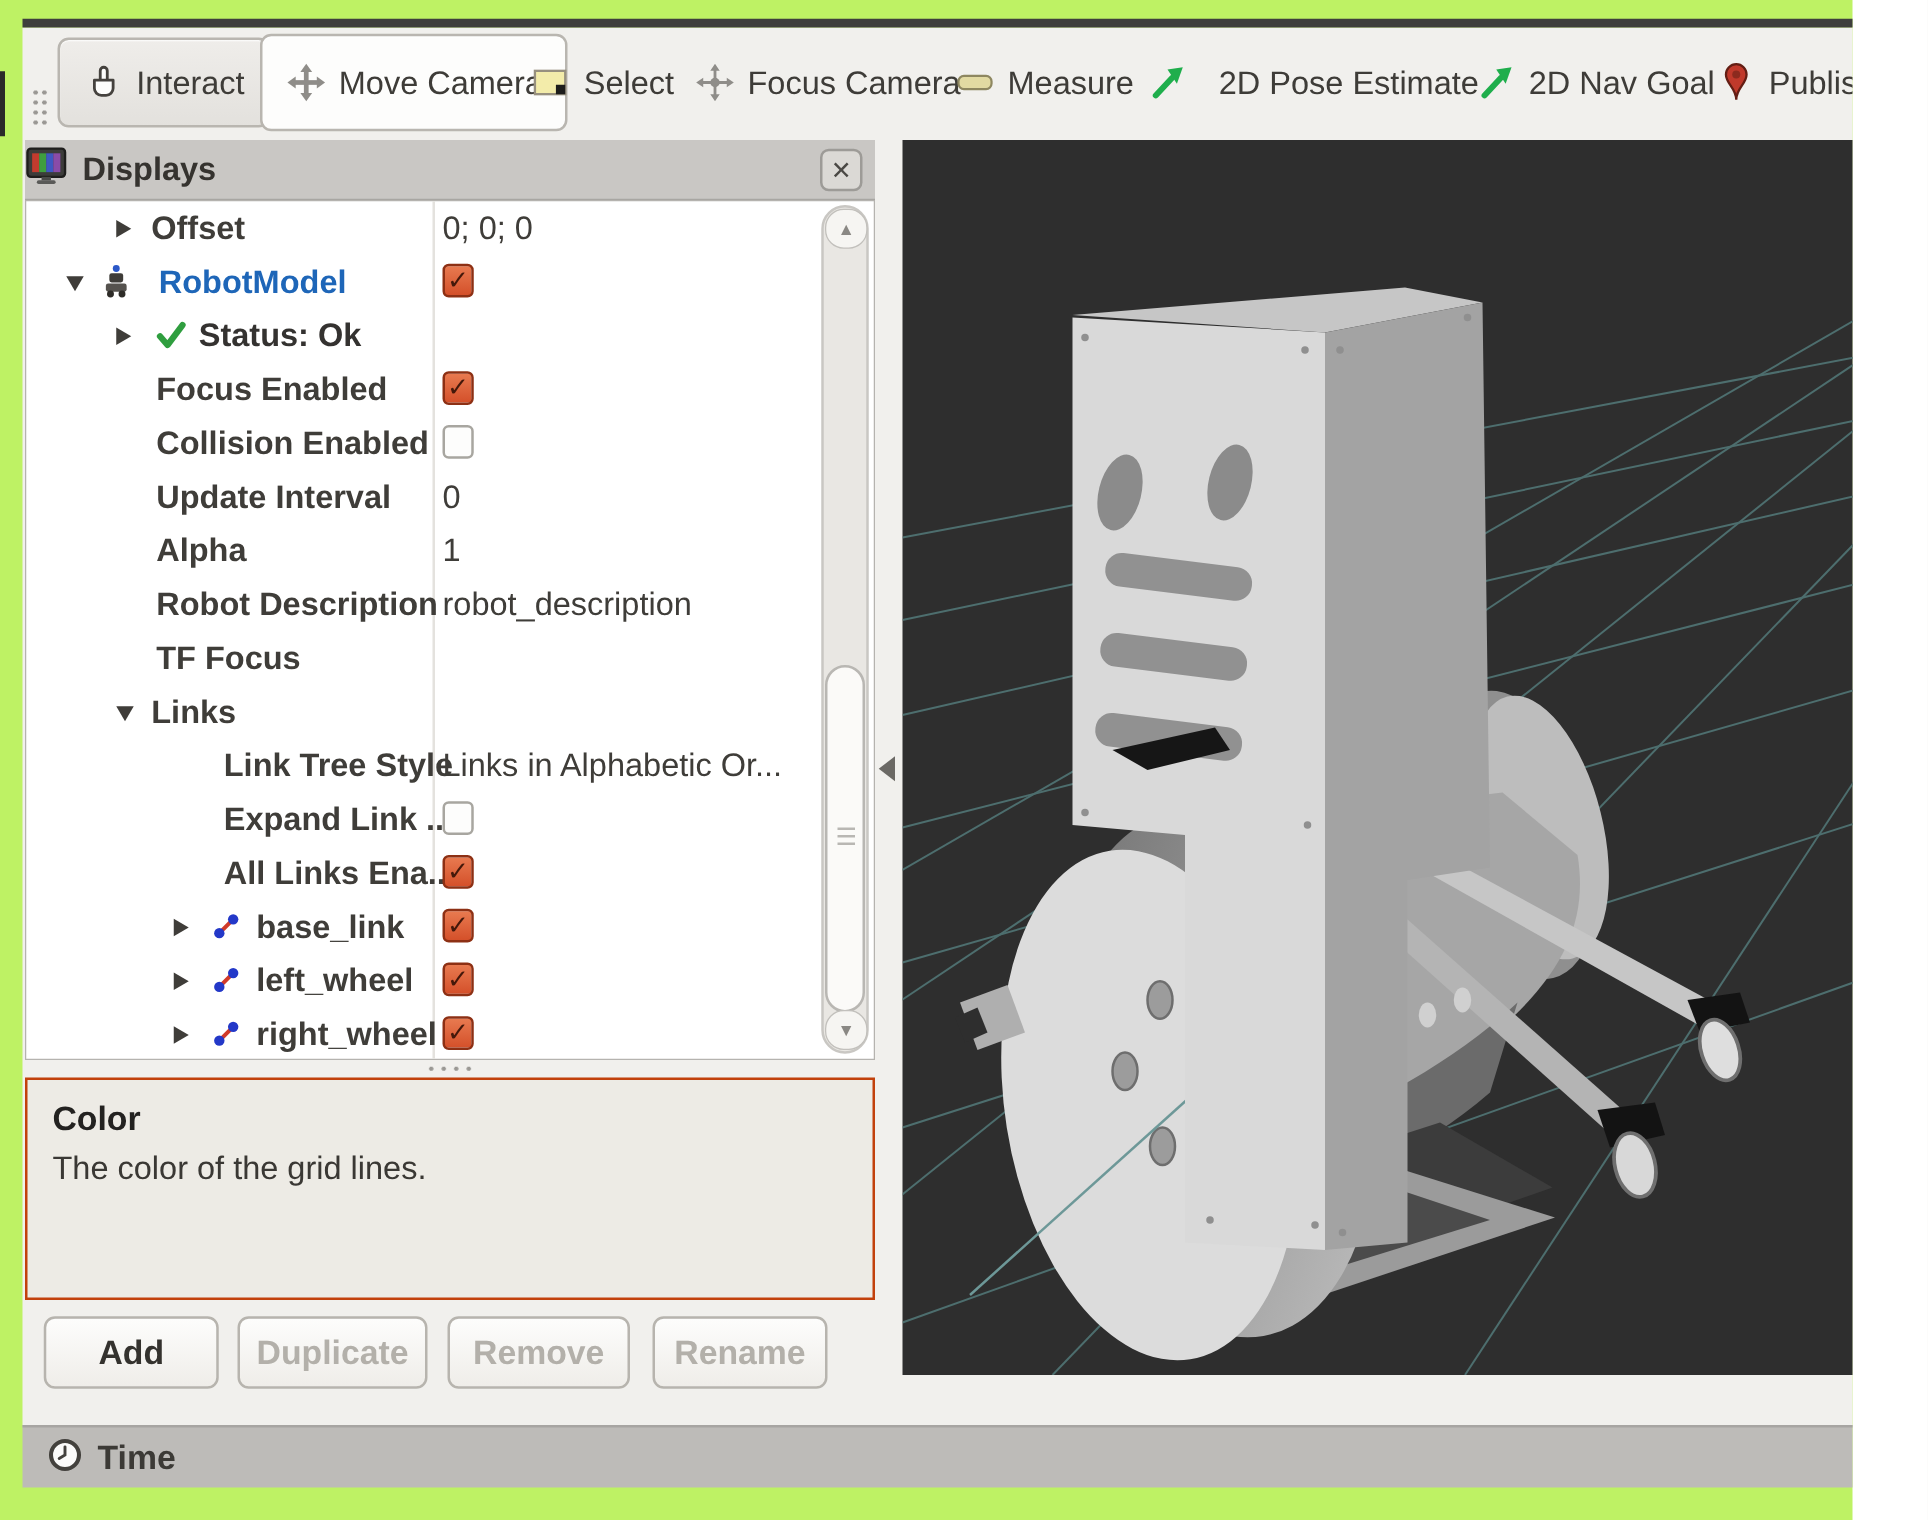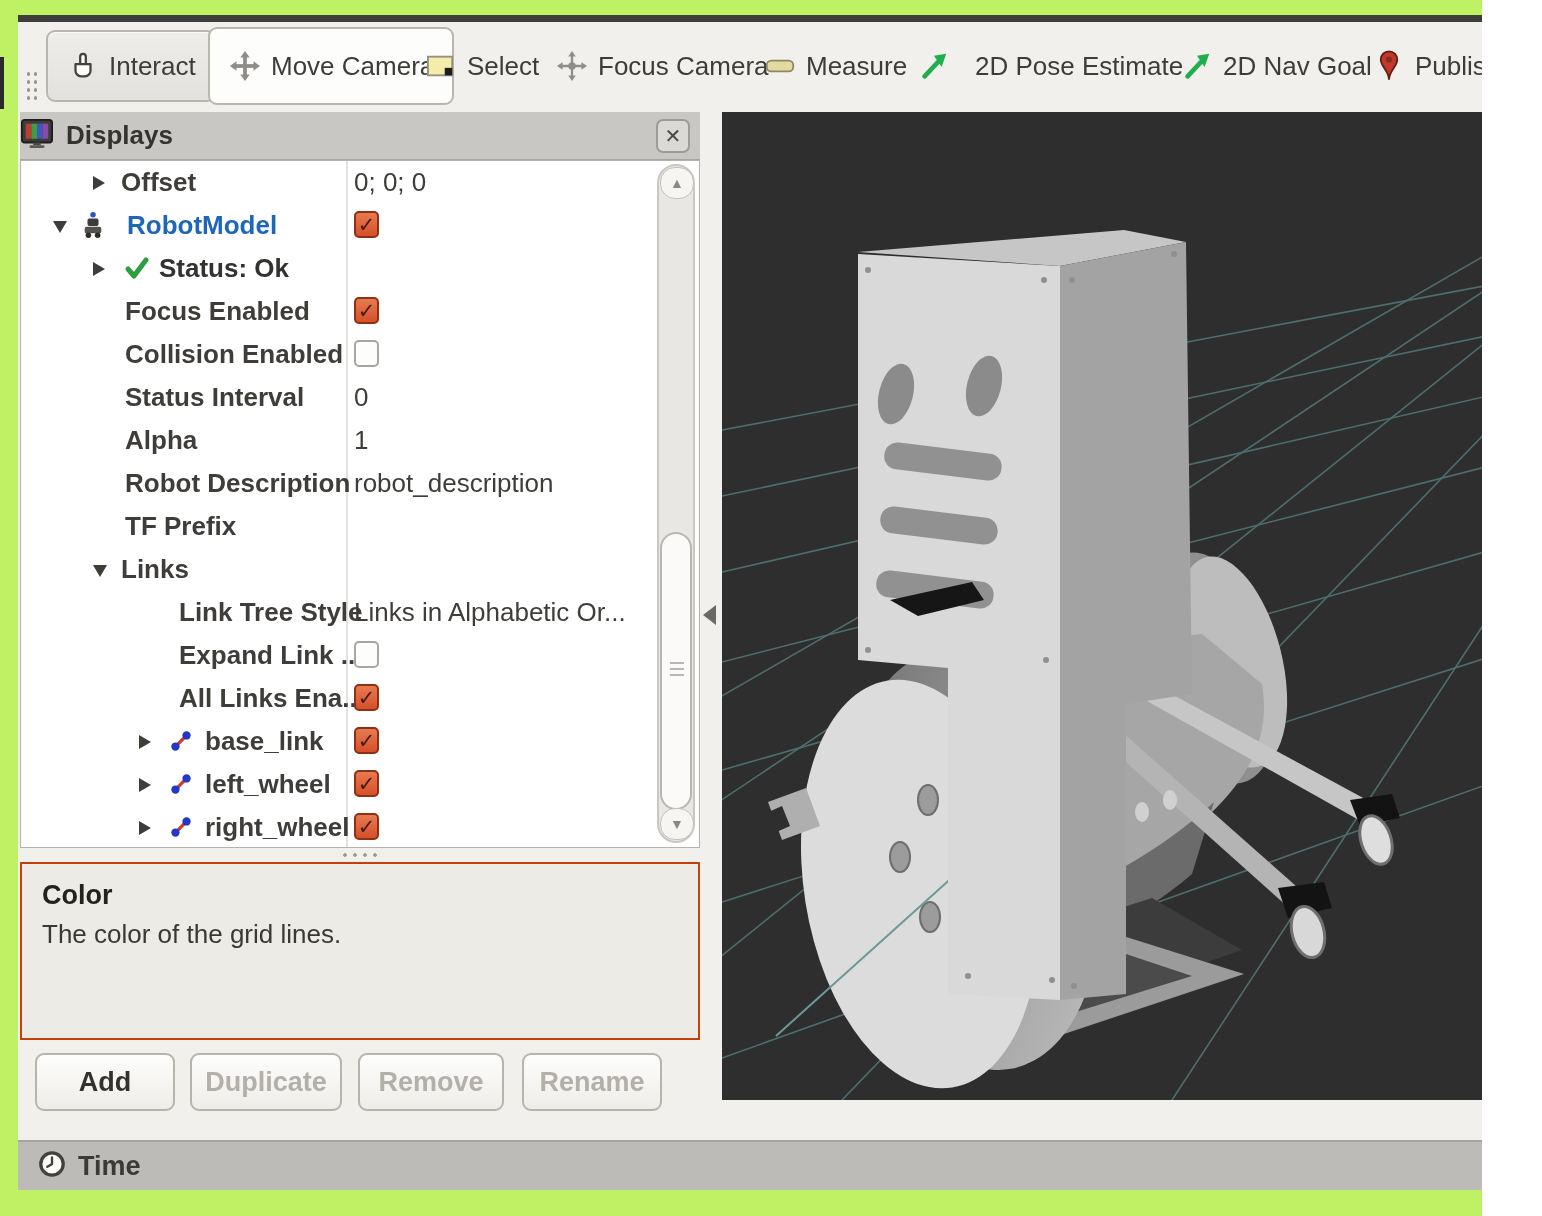--- a/index.html
+++ b/index.html
@@ -220,33 +220,33 @@
         </div>
         <div class="trow">
           <span class="rname" style="left: 104px;">Focus Enabled</span>
           <span class="checkbox on">✓</span>
         </div>
         <div class="trow">
           <span class="rname" style="left: 104px;">Collision Enabled</span>
           <span class="checkbox off"></span>
         </div>
         <div class="trow">
-          <span class="rname" style="left: 104px;">Status Interval</span>
+          <span class="rname" style="left: 104px;">Update Interval</span>
           <span class="rvalue">0</span>
         </div>
         <div class="trow">
           <span class="rname" style="left: 104px;">Alpha</span>
           <span class="rvalue">1</span>
         </div>
         <div class="trow">
           <span class="rname" style="left: 104px;">Robot Description</span>
           <span class="rvalue">robot_description</span>
         </div>
         <div class="trow">
-          <span class="rname" style="left: 104px;">TF Prefix</span>
+          <span class="rname" style="left: 104px;">TF Focus</span>
         </div>
         <div class="trow">
           <span class="tri-d" style="left: 72px;"></span>
           <span class="rname" style="left: 100px;">Links</span>
         </div>
         <div class="trow">
           <span class="rname" style="left: 158px;">Link Tree Style</span>
           <span class="rvalue">Links in Alphabetic Or...</span>
         </div>
         <div class="trow">

